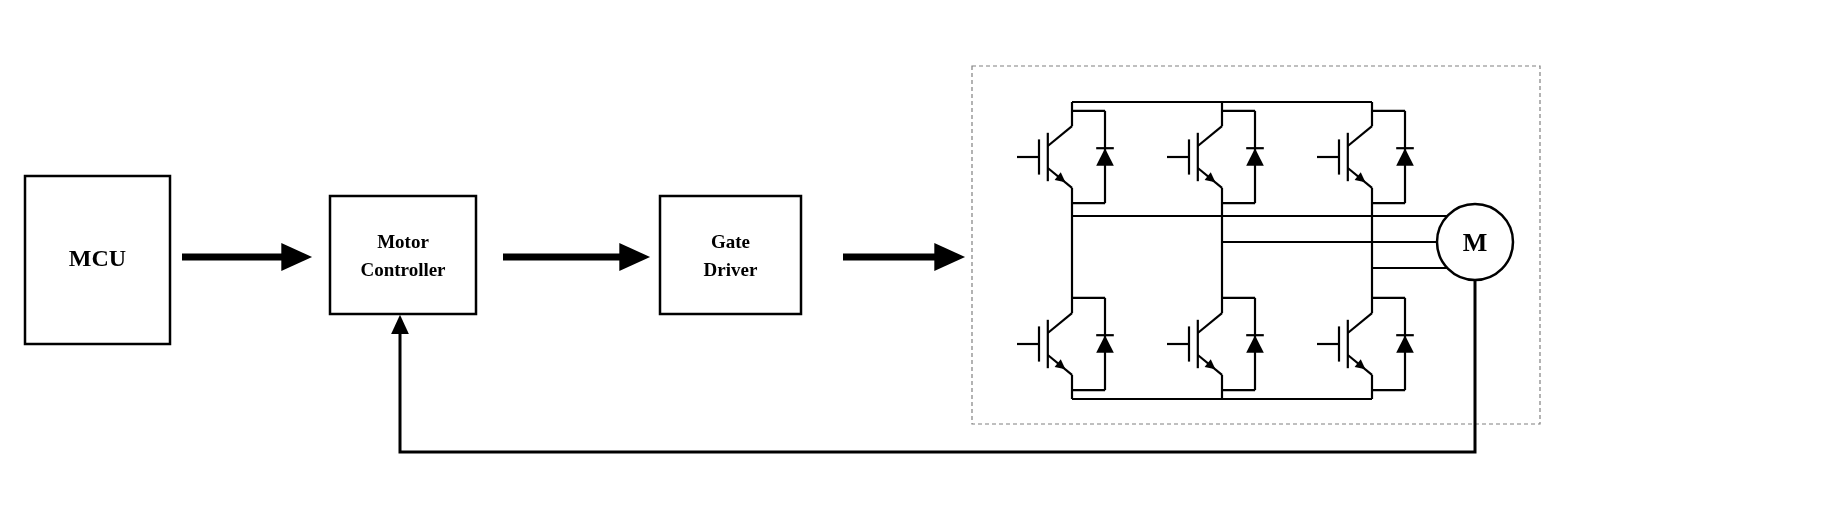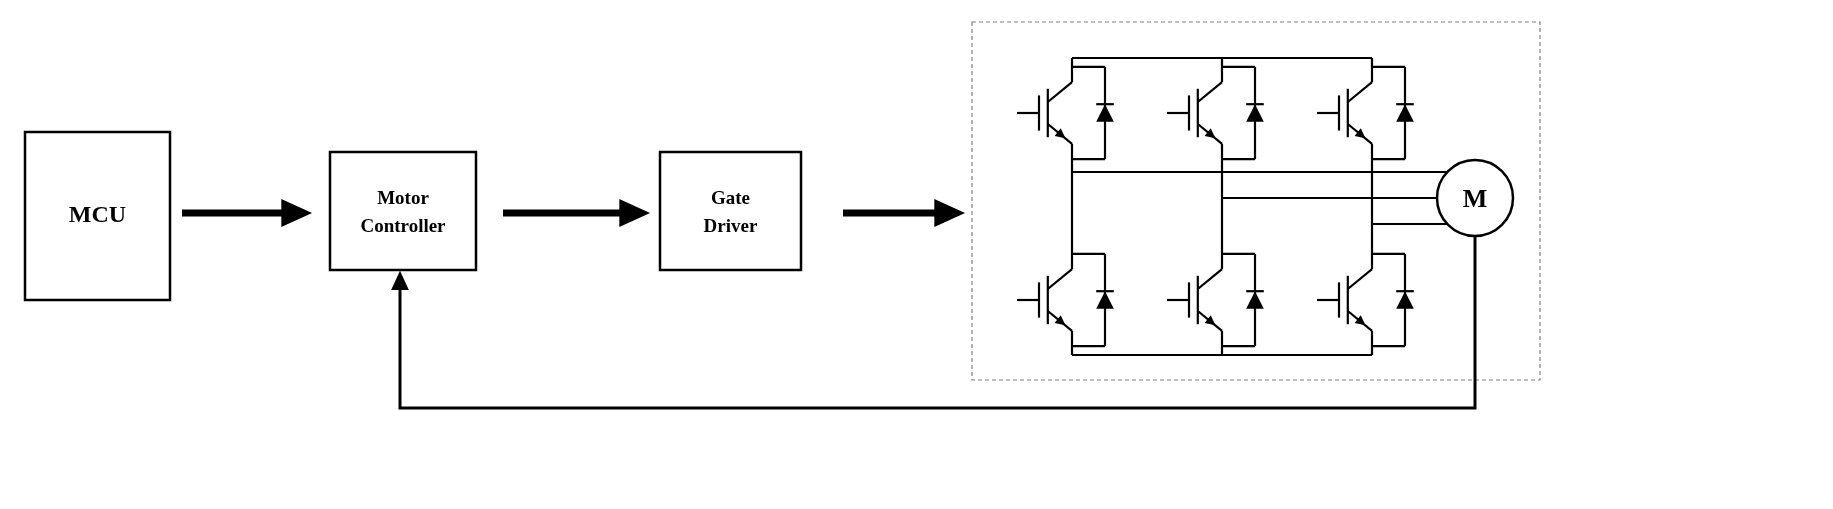--- a/index.html
+++ b/index.html
@@ -6,20 +6,21 @@
     margin: 0;
     padding: 0;
     background: #ffffff;
   }
   .canvas {
     position: relative;
     width: 1833px;
     height: 433px;
     background: #ffffff;
     overflow: hidden;
+    margin-top: 44px;
   }
   svg {
     display: block;
   }
   .block-label {
     font-family: "Liberation Serif", "DejaVu Serif", serif;
     font-weight: bold;
     fill: #000000;
   }
   .lbl-24 { font-size: 24px; }

